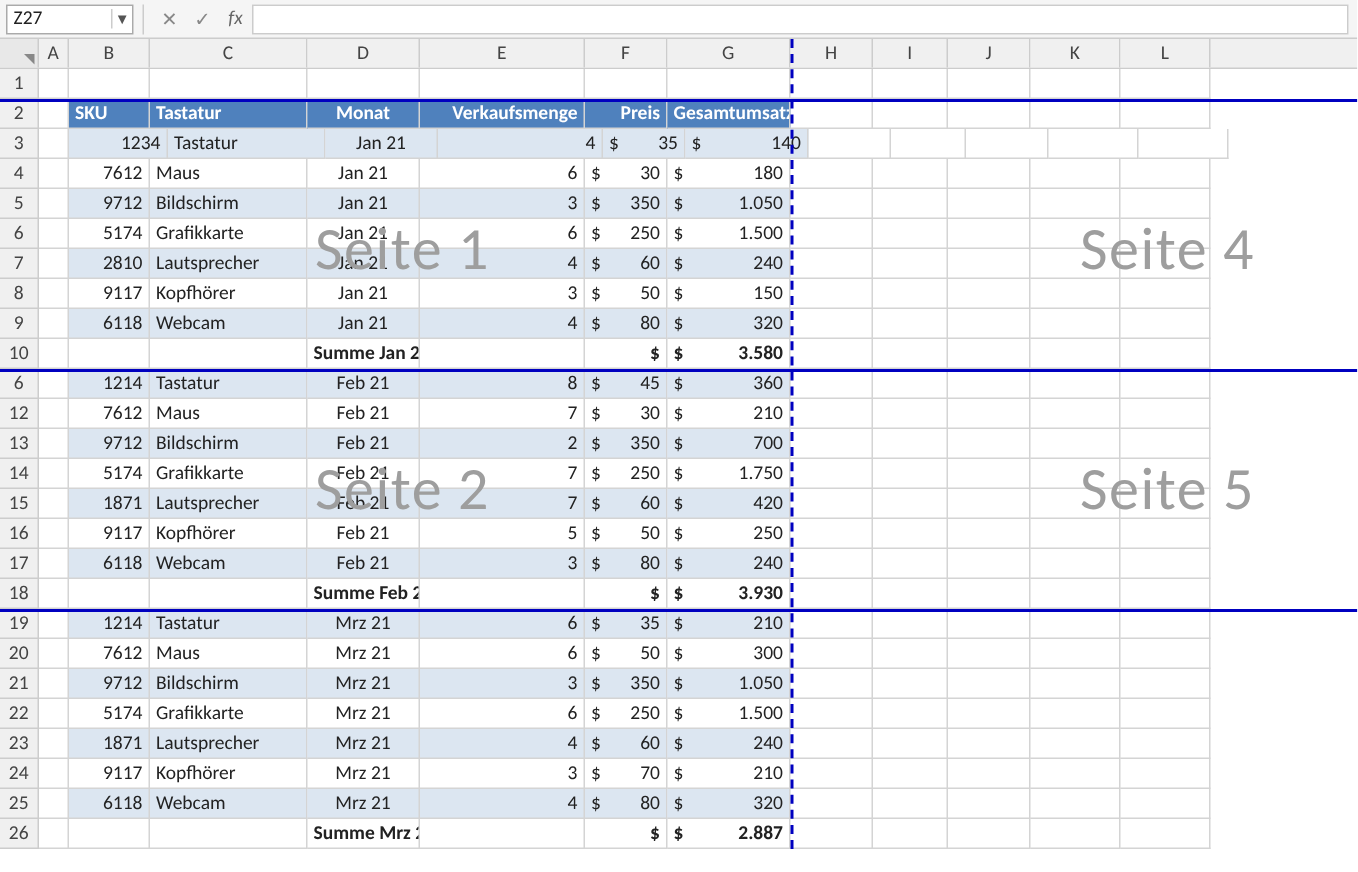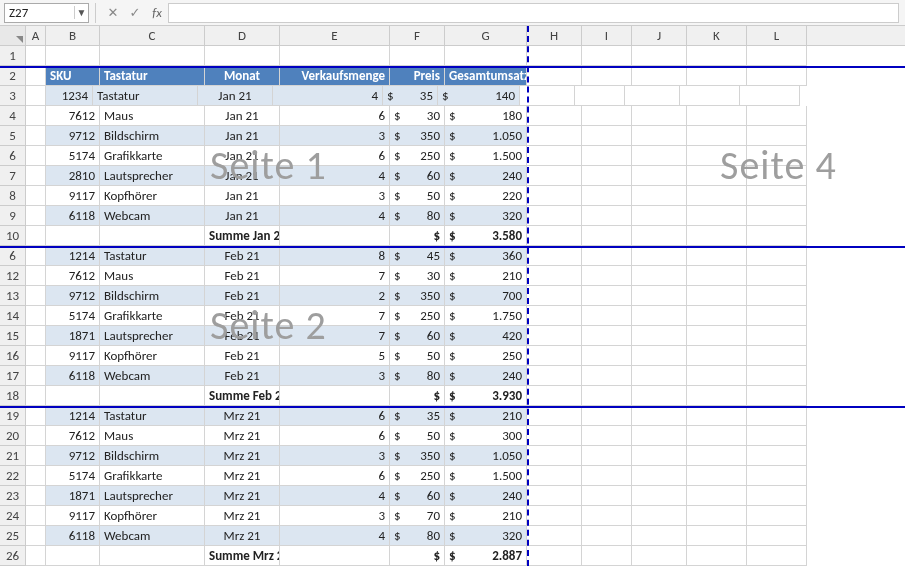--- a/index.html
+++ b/index.html
@@ -102,21 +102,21 @@
           <div class="cell r hdr" style="width: 82px;">Gesamtumsatz</div>
           <div class="cell" style="width: 55px;"></div>
           <div class="cell" style="width: 50px;"></div>
           <div class="cell" style="width: 55px;"></div>
           <div class="cell" style="width: 60px;"></div>
           <div class="cell" style="width: 60px;"></div>
         </div>
         <div class="row">
           <div class="rh">3</div>
           <div class="cell" style="width: 20px;"></div>
-          <div class="cell r band" style="width: 47px;">1234</div>
+          <div class="cell r band" style="width: 66px;">1234</div>
           <div class="cell band" style="width: 105px;">Tastatur</div>
           <div class="cell c band" style="width: 75px;">Jan 21</div>
           <div class="cell r band" style="width: 110px;">4</div>
           <div class="cell band" style="width: 55px;">
             <span style="float:left">$</span>
             <span style="float:right">35</span>
           </div>
           <div class="cell band" style="width: 82px;">
             <span style="float:left">$</span>
             <span style="float:right">140</span>
@@ -217,21 +217,21 @@
           <div class="cell r" style="width: 54px;">9117</div>
           <div class="cell" style="width: 105px;">Kopfhörer</div>
           <div class="cell c" style="width: 75px;">Jan 21</div>
           <div class="cell r" style="width: 110px;">3</div>
           <div class="cell" style="width: 55px;">
             <span style="float:left">$</span>
             <span style="float:right">50</span>
           </div>
           <div class="cell" style="width: 82px;">
             <span style="float:left">$</span>
-            <span style="float:right">220</span>
+            <span style="float:right">150</span>
           </div>
           <div class="cell" style="width: 55px;"></div>
           <div class="cell" style="width: 50px;"></div>
           <div class="cell" style="width: 55px;"></div>
           <div class="cell" style="width: 60px;"></div>
           <div class="cell" style="width: 60px;"></div>
         </div>
         <div class="row">
           <div class="rh">9</div>
           <div class="cell" style="width: 20px;"></div>
@@ -610,14 +610,15 @@
       </div>
 
     <div class="pbreak-h" style="top:40px"></div>
     <div class="pbreak-h" style="top:220px"></div>
     <div class="pbreak-h" style="top:380px"></div>
     <div class="pbreak-v" id="pbv" style="left: 527px;"></div>
 
     <div class="wm" style="left:210px; top:115px">Seite 1</div>
     <div class="wm" style="left:210px; top:275px">Seite 2</div>
     <div class="wm" style="left:720px; top:115px">Seite 4</div>
+    <div class="wm" style="left:720px; top:275px">Seite 5</div>
   </div>
 </div>
 
 </body></html>

